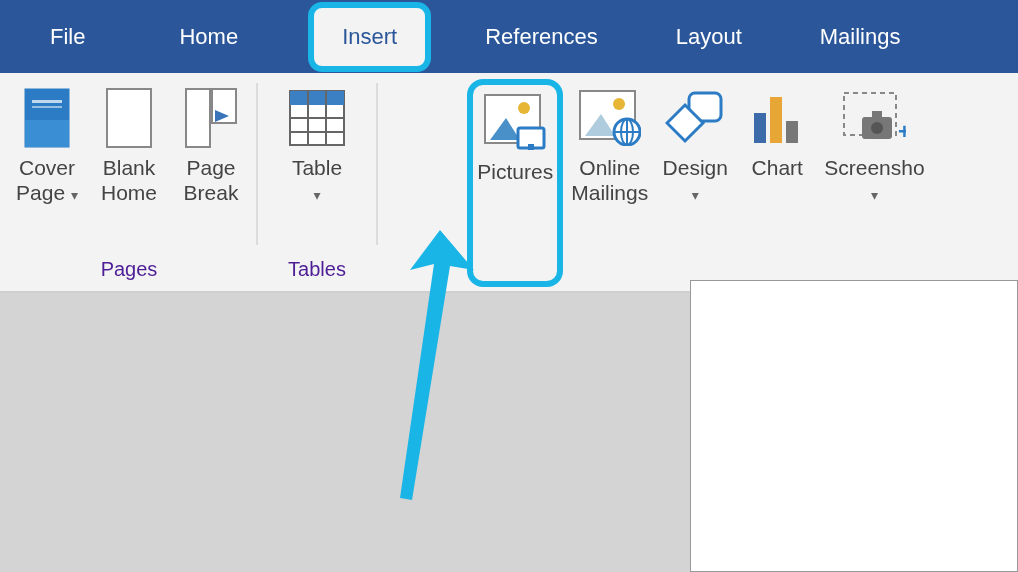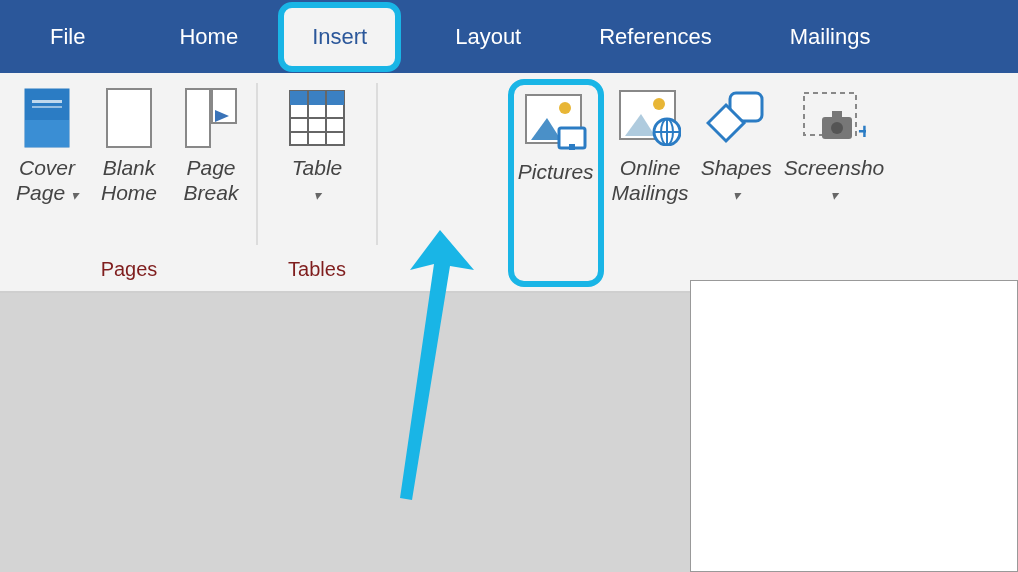--- a/index.html
+++ b/index.html
@@ -3,39 +3,39 @@
 <meta charset="utf-8">
 <style>
 * { box-sizing: border-box; margin: 0; padding: 0; }
 body { font-family: "Segoe UI", Tahoma, sans-serif; background: #d4d4d4; width: 1018px; height: 572px; overflow: hidden; position: relative; }
 .tabbar { background: #2b579a; height: 73px; display: flex; align-items: center; padding-left: 26px; }
 .tab { color: #fff; font-size: 22px; padding: 12px 24px; cursor: pointer; }
 .tab.active { background: #f3f3f3; color: #2b579a; }
 .ribbon { background: #f3f3f3; height: 220px; display: flex; border-bottom: 2px solid #cfcfcf; }
 .group { display: flex; flex-direction: column; align-items: center; padding: 6px 4px 4px 4px; }
 .group-items { display: flex; flex: 1; }
-.group-label { color: #7f1d1d; font-size: 20px; padding: 4px 0 6px 0; text-align: center; }
+.group-label { color: #4c1d95; font-size: 20px; padding: 4px 0 6px 0; text-align: center; }
 .sep { width: 2px; background: #dcdcdc; margin: 10px 0 46px 0; }
 .btn { display: flex; flex-direction: column; align-items: center; padding: 4px 6px; cursor: pointer; }
 .btn-icon { width: 70px; height: 70px; display: flex; align-items: center; justify-content: center; }
-.btn-label { color: #444; font-size: 21px; text-align: center; line-height: 1.2; margin-top: 2px; font-style: italic; }
+.btn-label { color: #444; font-size: 21px; text-align: center; line-height: 1.2; margin-top: 2px; }
 .highlight { border: 6px solid #19b5e6; border-radius: 14px; }
 .arrow { position: absolute; left: 370px; top: 230px; pointer-events: none; }
 .docarea { position: absolute; top: 280px; right: 0; width: 328px; height: 292px; background: #fff; border: 1px solid #999; }
 .chev { color: #666; font-size: 14px; line-height: 1; }
 </style>
 </head>
 <body>
 
 <div class="tabbar">
   <div class="tab">File</div>
   <div class="tab" style="margin-left:46px">Home</div>
-  <div class="tab active highlight" style="margin-left:16px;padding:16px 28px">Insert</div>
+  <div class="tab active highlight" style="margin-left:46px;padding:16px 28px">Insert</div>
+  <div class="tab" style="margin-left:30px">References</div>
   <div class="tab" style="margin-left:30px">Layout</div>
-  <div class="tab" style="margin-left:30px">References</div>
   <div class="tab" style="margin-left:30px">Mailings</div>
 </div>
 
 <div class="ribbon">
 
   <div class="group" style="padding-left:6px">
     <div class="group-items">
       <div class="btn">
         <div class="btn-icon">
           <svg width="46" height="60">
@@ -124,21 +124,31 @@
         <div class="btn-label" style="white-space:pre-line">Online
 Mailings</div>
       </div>
       <div class="btn">
         <div class="btn-icon">
           <svg width="60" height="54">
               <rect x="24" y="2" width="32" height="28" rx="6" fill="#fff" stroke="#2b7cc4" stroke-width="3"></rect>
               <polygon points="20,14 38,32 20,50 2,32" fill="#fff" stroke="#2b7cc4" stroke-width="3"></polygon>
             </svg>
         </div>
-        <div class="btn-label"><span>Shapes</span><br><span class="chev">▾</span></div>
+        <div class="btn-label"><span>Design</span><br><span class="chev">▾</span></div>
+      </div>
+      <div class="btn">
+        <div class="btn-icon">
+          <svg width="54" height="54">
+              <rect x="4" y="22" width="12" height="30" fill="#3d6aa8"></rect>
+              <rect x="20" y="6" width="12" height="46" fill="#e8a636"></rect>
+              <rect x="36" y="30" width="12" height="22" fill="#777"></rect>
+            </svg>
+        </div>
+        <div class="btn-label">Chart</div>
       </div>
       <div class="btn">
         <div class="btn-icon">
           <svg width="64" height="54">
               <rect x="2" y="2" width="52" height="42" fill="none" stroke="#888" stroke-width="2" stroke-dasharray="5,4"></rect>
               <rect x="20" y="26" width="30" height="22" rx="3" fill="#777"></rect>
               <rect x="30" y="20" width="10" height="8" fill="#777"></rect>
               <circle cx="35" cy="37" r="6" fill="#555"></circle>
               <text x="56" y="48" font-size="22" fill="#2b7cc4" font-weight="bold">+</text>
             </svg>

